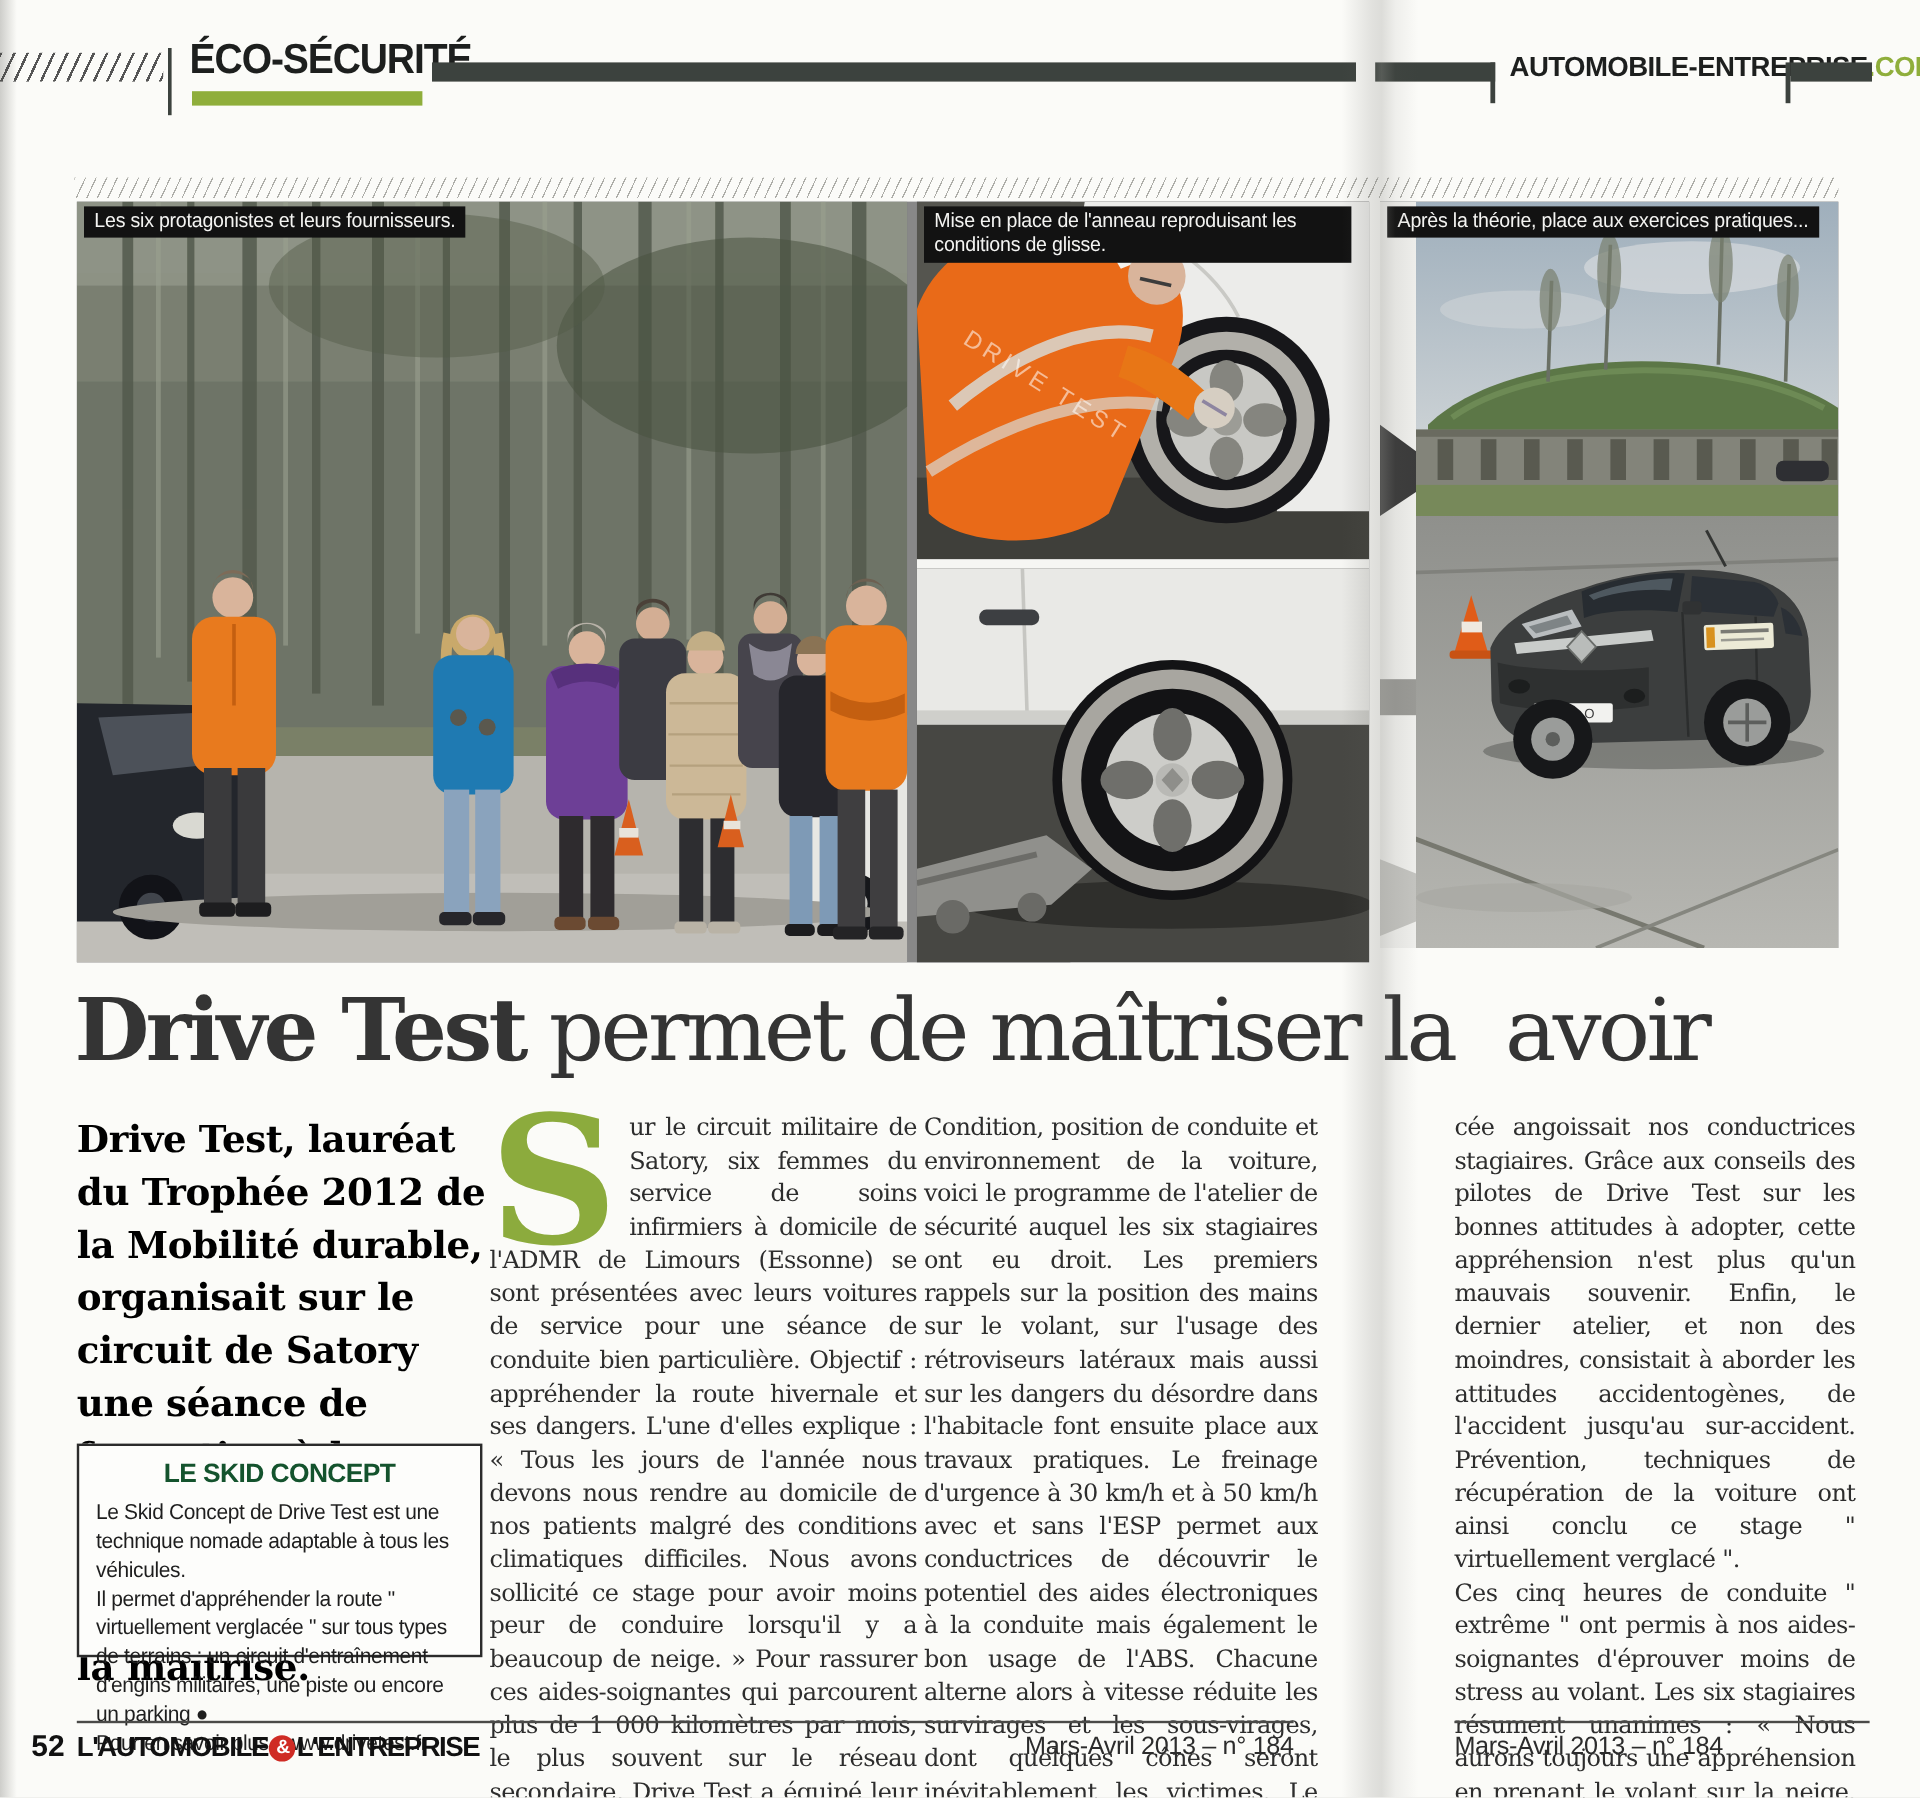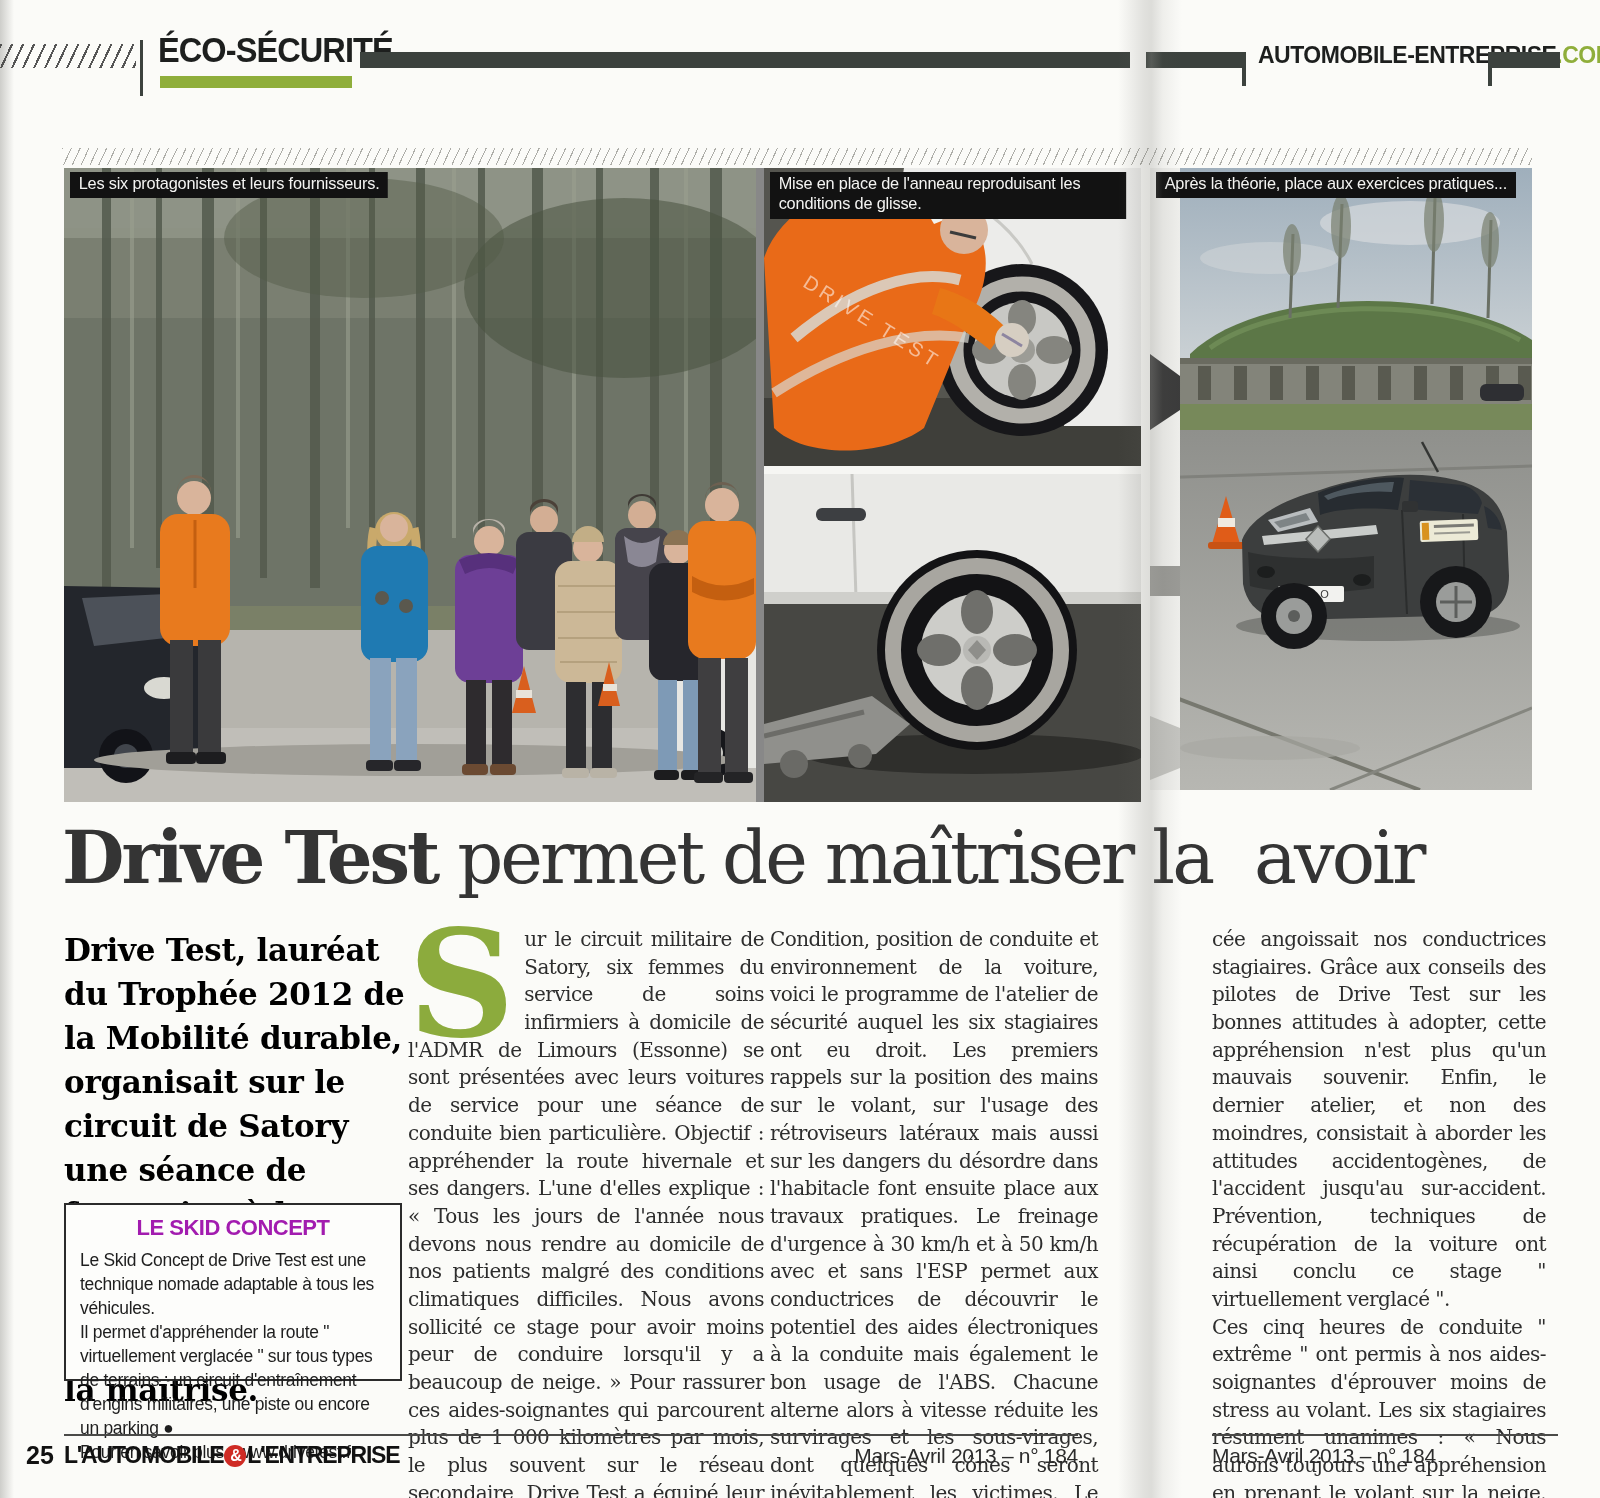--- a/index.html
+++ b/index.html
@@ -28,21 +28,21 @@
   
   .headline{font-family:"DejaVu Serif",serif;font-size:72px;color:#343434;letter-spacing:-3px;
             white-space:nowrap;line-height:1;}
   .hl-bold{font-weight:700;}
   .hl-last{margin-left:42px;}
 
   
   .lead{font-family:"DejaVu Serif",serif;font-weight:700;font-size:31px;line-height:1.42;
         color:#000000;letter-spacing:-.3px;}
   .skid-box{border:2px solid #2b2b2b;background:#fdfdfb;padding:10px 14px 8px;box-sizing:border-box;}
-  .skid-title{font-weight:700;font-size:22px;text-align:center;color:#a21caf;margin-bottom:8px;letter-spacing:-.5px;}
+  .skid-title{font-weight:700;font-size:22px;text-align:center;color:#14532d;margin-bottom:8px;letter-spacing:-.5px;}
   .skid-text{font-size:18px;line-height:1.33;color:#1e1e1e;letter-spacing:-.3px;transform:scaleX(.97);transform-origin:left;}
 
   
   .col{font-family:"DejaVu Serif",serif;font-size:20px;line-height:1.385;color:#2d2d2d;
        text-align:justify;letter-spacing:-.55px;}
   .col p{margin:0;}
   .dropcap{float:left;font-family:"DejaVu Serif",serif;font-weight:700;font-size:148px;
            line-height:104px;color:#8cab3d;margin:6px 10px 0 0;}
   .ital{}
 
@@ -395,21 +395,21 @@
   </div>
 
   <div class="abs col" style="left:1212px;top:926px;width:334px;height:500px;">
     <p>cée angoissait nos conductrices stagiaires. Grâce aux conseils des pilotes de Drive Test sur les bonnes attitudes à adopter, cette appréhension n'est plus qu'un mauvais souvenir. Enfin, le dernier atelier, et non des moindres, consistait à aborder les attitudes accidentogènes, de l'accident jusqu'au sur-accident. Prévention, techniques de récupération de la voiture ont ainsi conclu ce stage " virtuellement verglacé ".</p>
     <p><span>Ces cinq heures de conduite " extrême " ont permis à nos aides-soignantes d'éprouver moins de stress au volant. Les six stagiaires résument unanimes : « </span><span class="ital">Nous aurons toujours une appréhension en prenant le volant sur la neige. À une différence tout de même, maintenant nous saurons comment faire. C'est un stage utile d'autant plus que nous avons utilisé la voiture que nous conduisons tous les jours.</span></p>
 
   </div>
 
   <div class="abs rule" style="left:64px;top:1434px;width:1014px;"></div>
   <div class="abs rule" style="left:1212px;top:1434px;width:346px;"></div>
-  <div class="abs pagenum" style="left:26px;top:1441px;">25</div>
+  <div class="abs pagenum" style="left:26px;top:1441px;">52</div>
   <div class="abs maglogo" style="left:64px;top:1442px;">
     <span>L'AUTOMOBILE</span><span class="amp">&amp;</span><span>L'ENTREPRISE</span>
   </div>
   <div class="abs issue" style="left:850px;top:1444px;width:228px;text-align:right;">Mars-Avril 2013 – n° 184</div>
   <div class="abs issue" style="left:1212px;top:1444px;">Mars-Avril 2013 – n° 184</div>
 
   <div class="abs gutter" style="left:1118px;top:0;width:64px;height:1498px;pointer-events:none;"></div>
   <div class="abs left-edge" style="left:0;top:0;width:14px;height:1498px;pointer-events:none;"></div>
 
 </div>

